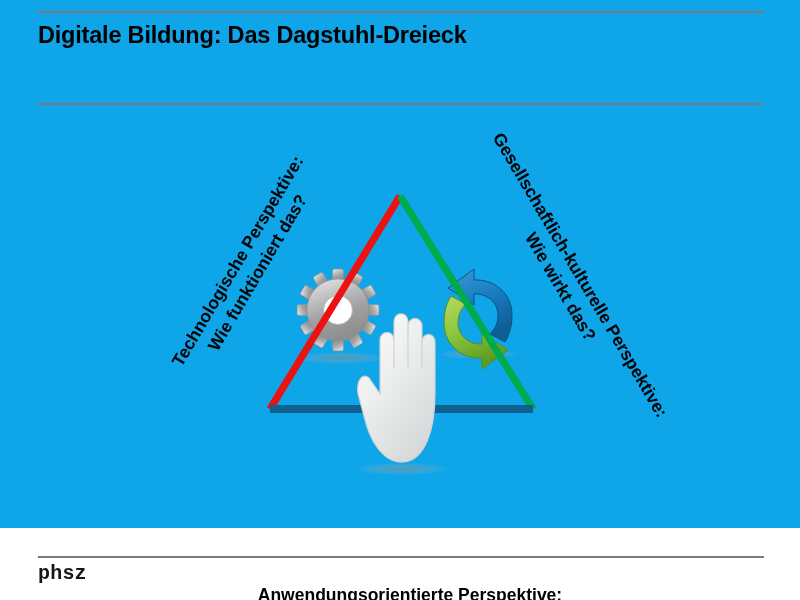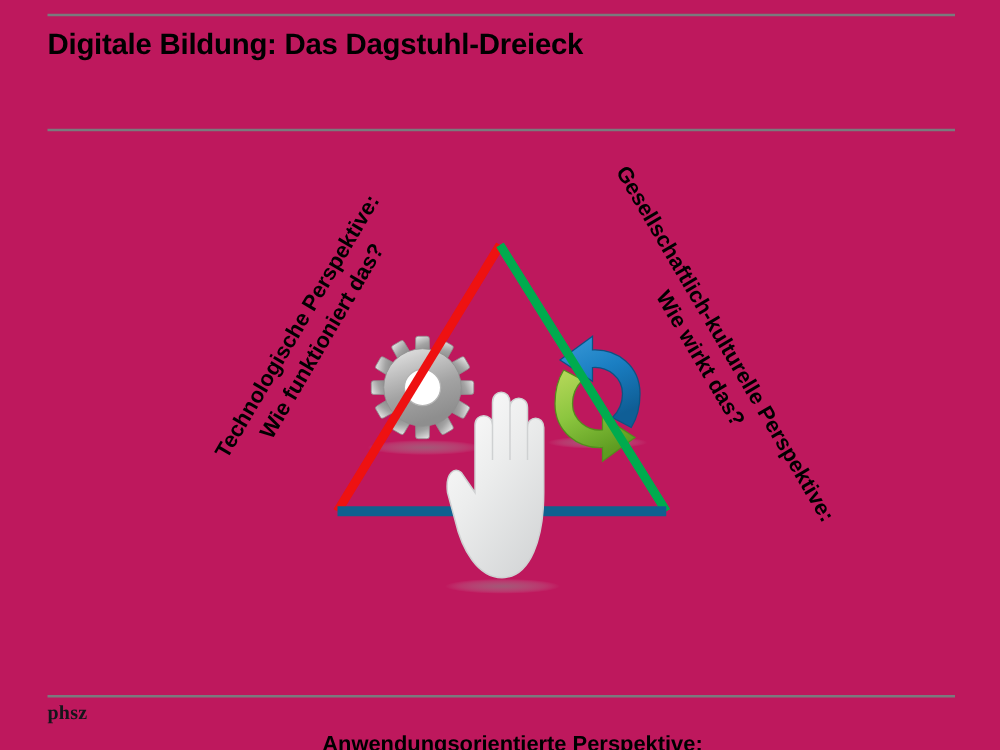--- a/index.html
+++ b/index.html
@@ -6,22 +6,22 @@
   html,body{margin:0;padding:0;}
   body{
     width:800px;height:600px;
     background:#ffffff;
     font-family:"Liberation Sans", sans-serif;
     overflow:hidden;
     position:relative;
   }
   .slide{
     position:absolute;inset:0;
-    width:800px;height:600px;
-    background:#be185d;
+    width:800px;height:528px;
+    background:#0ea5e9;
   }
 
   
   .rule{
     position:absolute;
     left:38px;width:726px;
     height:2px;
     background:#7a7a7d;
   }
   .rule-top{top:11px;}
@@ -37,22 +37,22 @@
     letter-spacing:-0.2px;
     color:#000000;
     line-height:1.15;
     white-space:nowrap;
   }
 
   
   .footer-logo{
     position:absolute;
     left:38px;top:562px;
-    font-family:Liberation Serif, serif;
-    font-size:16px;
+    font-family:Liberation Mono, monospace;
+    font-size:20px;
     font-weight:bold;
     color:#15151a;
     letter-spacing:0.2px;
   }
 
   
   .stage{
     position:absolute;
     left:0;top:104px;
     width:800px;height:452px;

